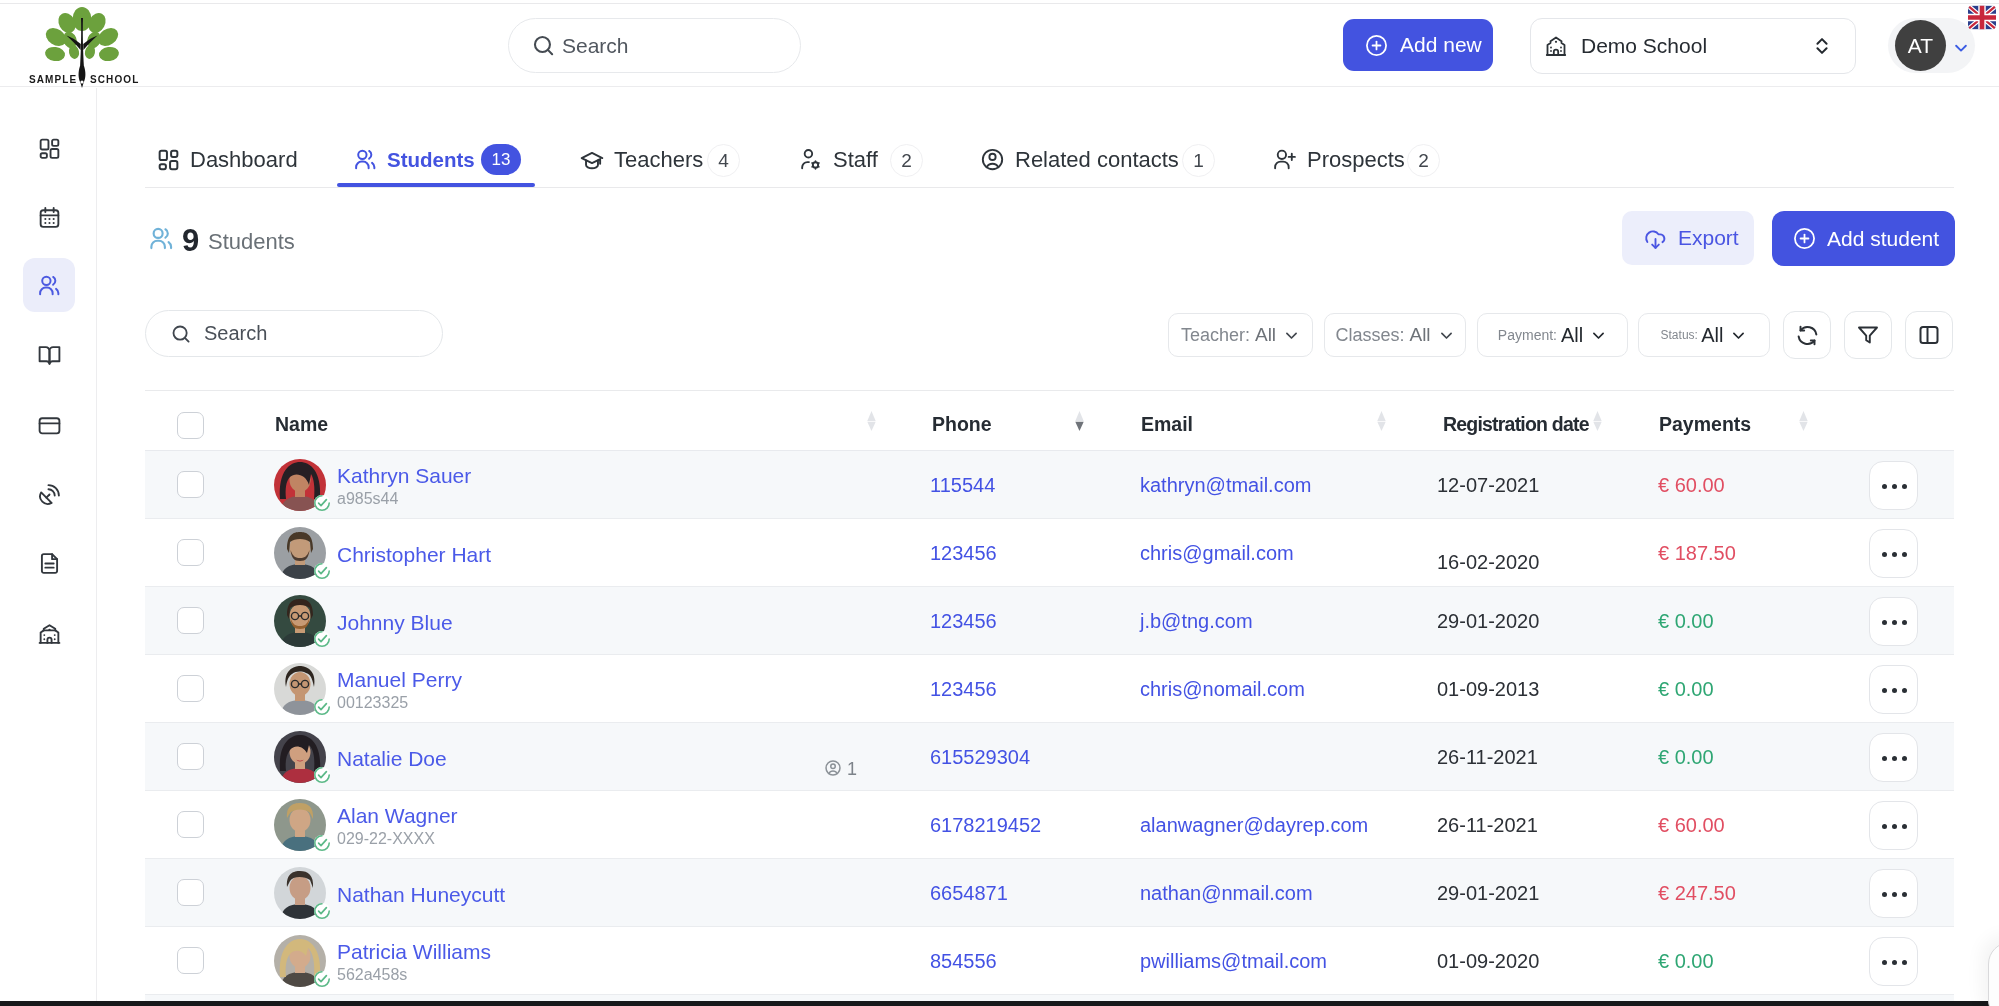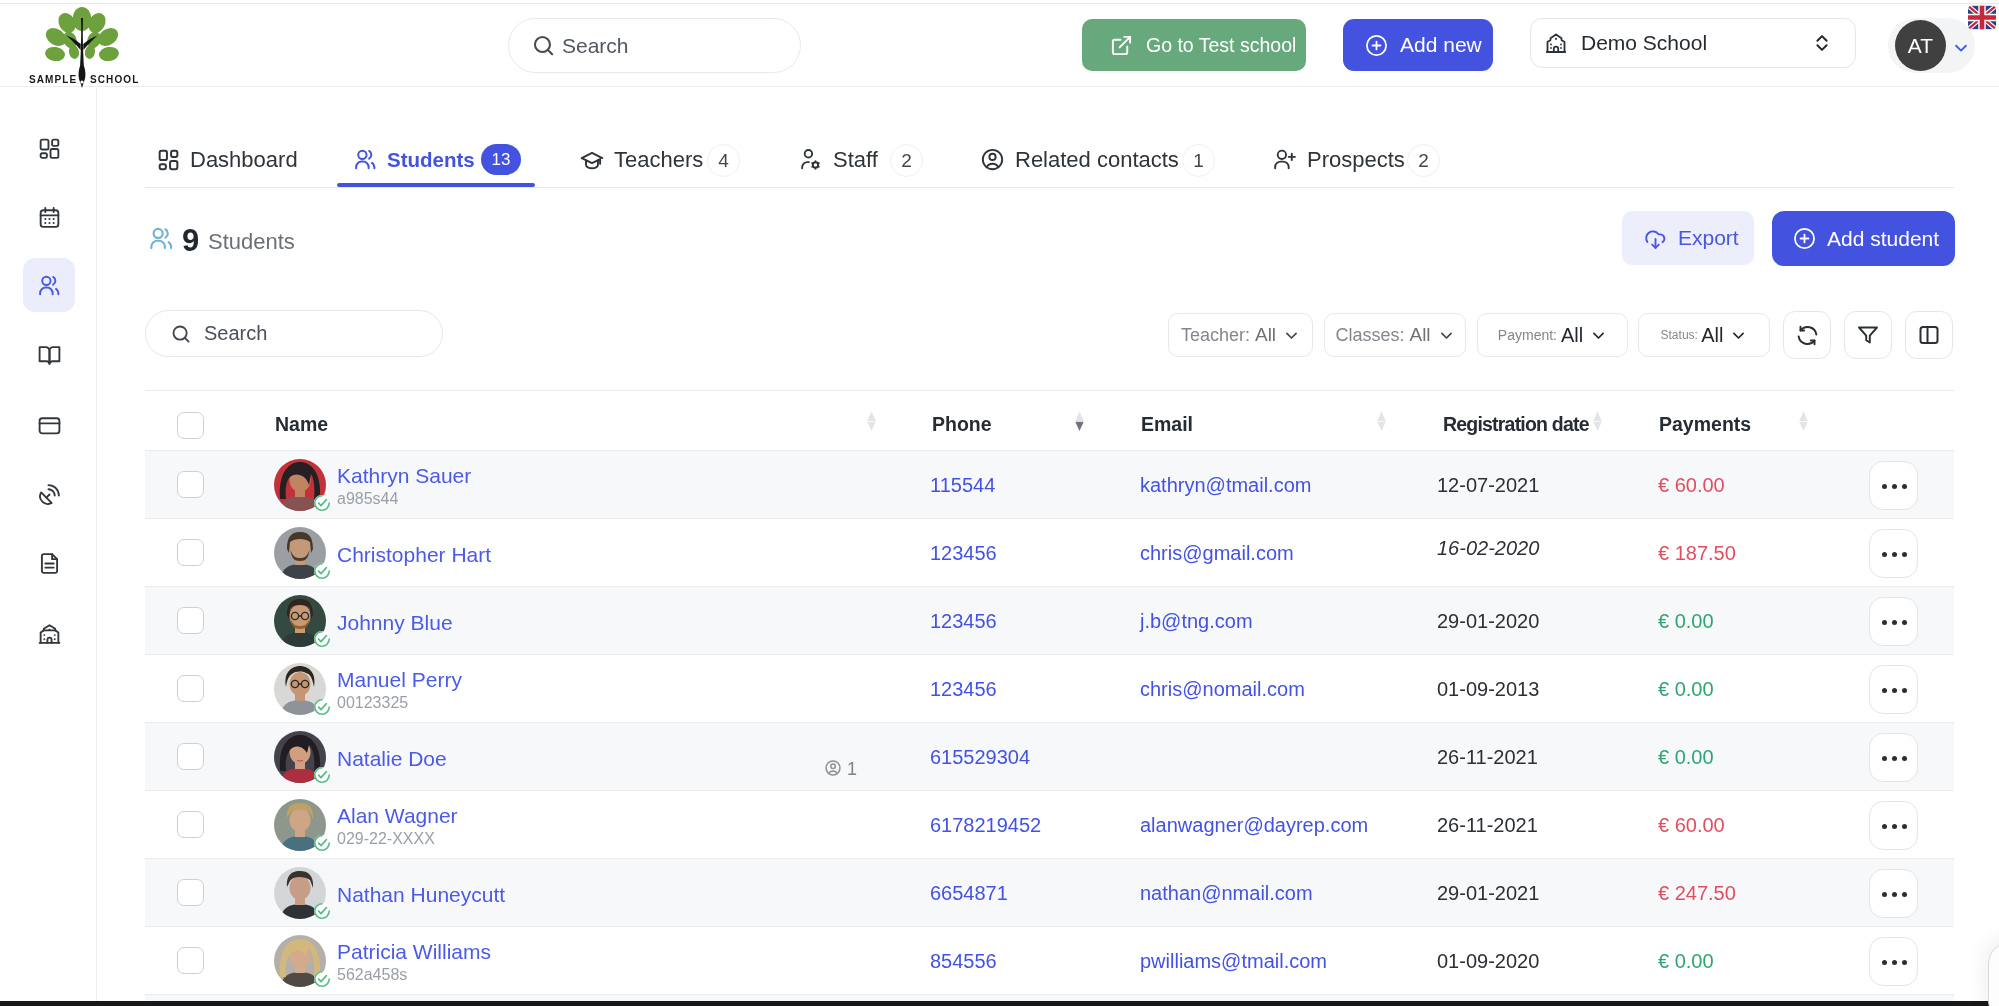--- a/index.html
+++ b/index.html
@@ -64,39 +64,31 @@
   </div>
 
   <div class="abs flex" style="left:508px;top:18px;width:293px;height:55px;border:1.5px solid #e7e9ec;border-radius:28px;background:#fff;">
     <svg style="margin-left:22px" width="25" height="25" viewBox="0 0 24 24" fill="none" stroke-linecap="round" stroke-linejoin="round" stroke="#454b52" stroke-width="2">
         <circle cx="11" cy="11" r="7.2"></circle>
         <line x1="20.3" y1="20.3" x2="16.2" y2="16.2"></line>
       </svg>
     <span style="margin-left:6px;font-size:21px;color:#51575f;">Search</span>
   </div>
 
-  <div class="abs flex" style="left:1082px;top:19px;width:224px;height:52px;border-radius:10px;background:#67a87d;color:#fff;">
-    <svg style="margin-left:28px" width="23" height="23" viewBox="0 0 24 24" fill="none" stroke-linecap="round" stroke-linejoin="round" stroke="#fff" stroke-width="2">
-        <path d="M18 13v6a2 2 0 0 1-2 2H5a2 2 0 0 1-2-2V8a2 2 0 0 1 2-2h6"></path>
-        <polyline points="15 3 21 3 21 9"></polyline>
-        <line x1="10" y1="14" x2="21" y2="3"></line>
-      </svg>
-    <span style="margin-left:13px;font-size:19.5px;white-space:nowrap;">Go to Test school</span>
-  </div>
 
   <div class="abs flex" style="left:1343px;top:19px;width:150px;height:52px;border-radius:11px;background:#4353e0;color:#fff;">
     <svg style="margin-left:21px" width="25" height="25" viewBox="0 0 24 24" fill="none" stroke-linecap="round" stroke-linejoin="round" stroke="#fff" stroke-width="1.7">
         <circle cx="12" cy="12" r="9.2"></circle>
         <line x1="12" y1="8.2" x2="12" y2="15.8"></line>
         <line x1="8.2" y1="12" x2="15.8" y2="12"></line>
       </svg>
     <span style="margin-left:11px;font-size:21px;">Add new</span>
   </div>
 
-  <div class="abs flex" style="left:1530px;top:18px;width:326px;height:50px;border:1.5px solid #e4e6ea;border-radius:12px;background:#fff;">
+  <div class="abs flex" style="left:1530px;top:18px;width:326px;height:56px;border:1.5px solid #e4e6ea;border-radius:12px;background:#fff;">
     <svg style="margin-left:13px" width="24" height="24" viewBox="0 0 24 24" fill="none" stroke-linecap="round" stroke-linejoin="round" stroke="#2c3237" stroke-width="1.8">
         <path d="M3.5 21V11l3-2V7.2L12 3.5l5.5 3.7V9l3 2v10"></path>
         <path d="M2.8 21h18.4"></path>
         <path d="M9.8 21v-3.2a2.2 2.2 0 0 1 4.4 0V21"></path>
         <circle cx="12" cy="7.8" r="1.1" fill="#2c3237" stroke="none"></circle>
         <g fill="#2c3237" stroke="none">
           <circle cx="7" cy="13.5" r=".9"></circle>
           <circle cx="17" cy="13.5" r=".9"></circle>
           <circle cx="7" cy="17" r=".9"></circle>
           <circle cx="17" cy="17" r=".9"></circle>
@@ -422,21 +414,21 @@
           </g>
         </svg>
       <svg class="avb" width="18" height="18" viewBox="0 0 18 18">
           <circle cx="9" cy="9" r="8" fill="#fff"></circle>
           <path d="M9 1.8 A7.2 7.2 0 1 0 16.2 9" fill="none" stroke="#5cb988" stroke-width="1.6" stroke-linecap="round"></path>
           <path d="M5.6 9.2 8 11.6 13.4 5.6" fill="none" stroke="#5cb988" stroke-width="1.7" stroke-linecap="round" stroke-linejoin="round"></path>
         </svg>
       <span class="nm" style="top:24px;">Christopher Hart</span>
       <span class="ph" style="top:23px;">123456</span>
       <span class="em" style="top:23px;">chris@gmail.com</span>
-      <span class="dt" style="top:18px;font-style:italic;">16-02-2020</span>
+      <span class="dt" style="top:32px;">16-02-2020</span>
       <span class="pay red" style="top:23px;">€ 187.50</span>
       <div class="dots">
           <i style="left:12px"></i>
           <i style="left:22px"></i>
           <i style="left:32px"></i>
         </div>
     </div>
     <div class="row alt" style="top:188px;">
       <div class="cb" style="top:20px;"></div>
       <svg class="av" width="52" height="52" viewBox="0 0 52 52">

